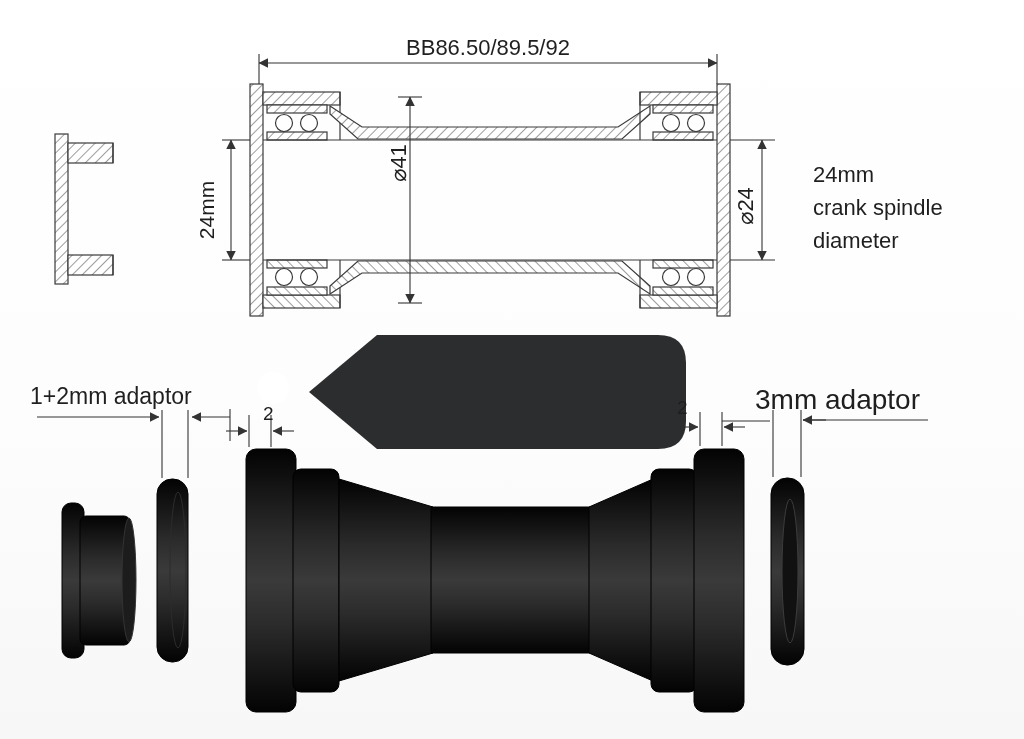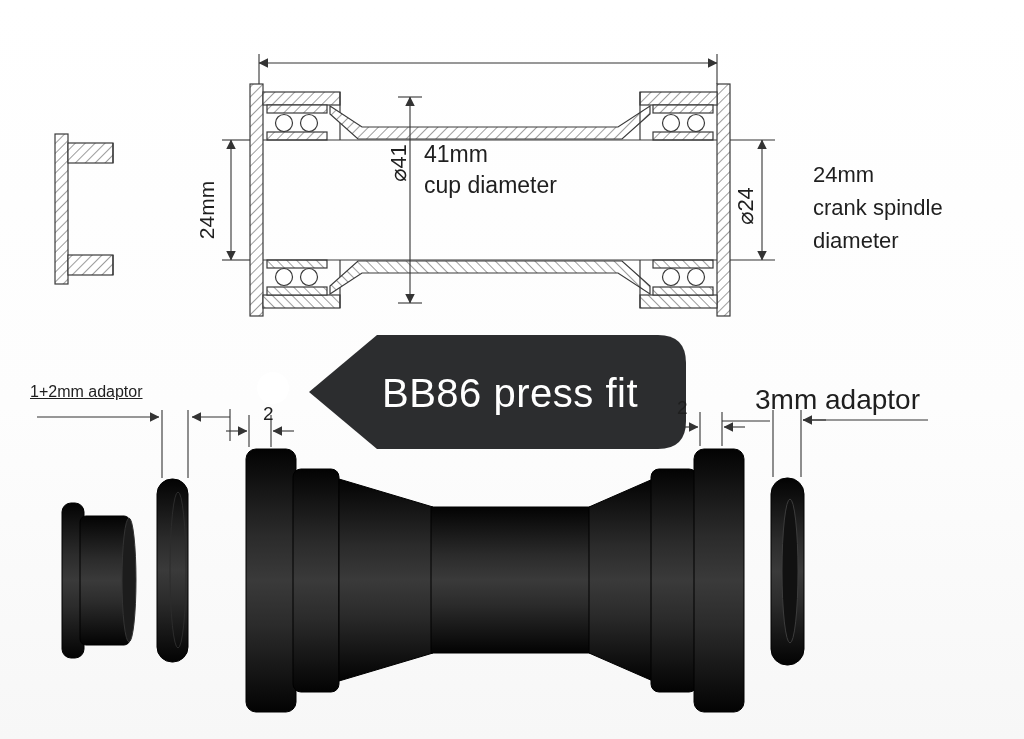--- a/index.html
+++ b/index.html
@@ -142,37 +142,35 @@
       </g>
 
       <g>
         <rect x="771" y="478" width="33" height="187" rx="16" fill="url(#pg)"></rect>
         <ellipse cx="790" cy="571" rx="8" ry="72" fill="#111111" stroke="#3c3c3c"></ellipse>
       </g>
     </g>
   </svg>
 
 
+  <div class="lbl center" style="left:358px;top:34px;width:260px;font-size:22px;">BB86.50/89.5/92</div>
 
   <div class="lbl rot" style="left:207px;top:210px;font-size:21px;">24mm</div>
 
   <div class="lbl rot" style="left:399px;top:163px;font-size:22px;">⌀41</div>
 
-  <div class="lbl pre" style="left:424px;top:139px;font-size:23px;line-height:1.35;">41mm
-cup diameter</div>
 
   <div class="lbl rot" style="left:746px;top:206px;font-size:22px;">⌀24</div>
 
   <div class="lbl pre" style="left:813px;top:158px;font-size:22px;line-height:1.5;">24mm
 crank spindle
 diameter</div>
 
-  <div class="lbl center" id="callout-label" style="left:360px;top:367px;width:300px;">BB86 press fit</div>
 
-  <div class="lbl" style="left:30px;top:382px;font-size:16px;text-decoration:underline;">1+2mm adaptor</div>
+  <div class="lbl" style="left:30px;top:382px;font-size:23px;">1+2mm adaptor</div>
 
   <div class="lbl" style="left:263px;top:402px;font-size:19px;">2</div>
 
   <div class="lbl" style="left:677px;top:396px;font-size:19px;">2</div>
 
   <div class="lbl" style="left:755px;top:382px;font-size:28px;">3mm adaptor</div>
 
 </div>
 
 </body></html>

